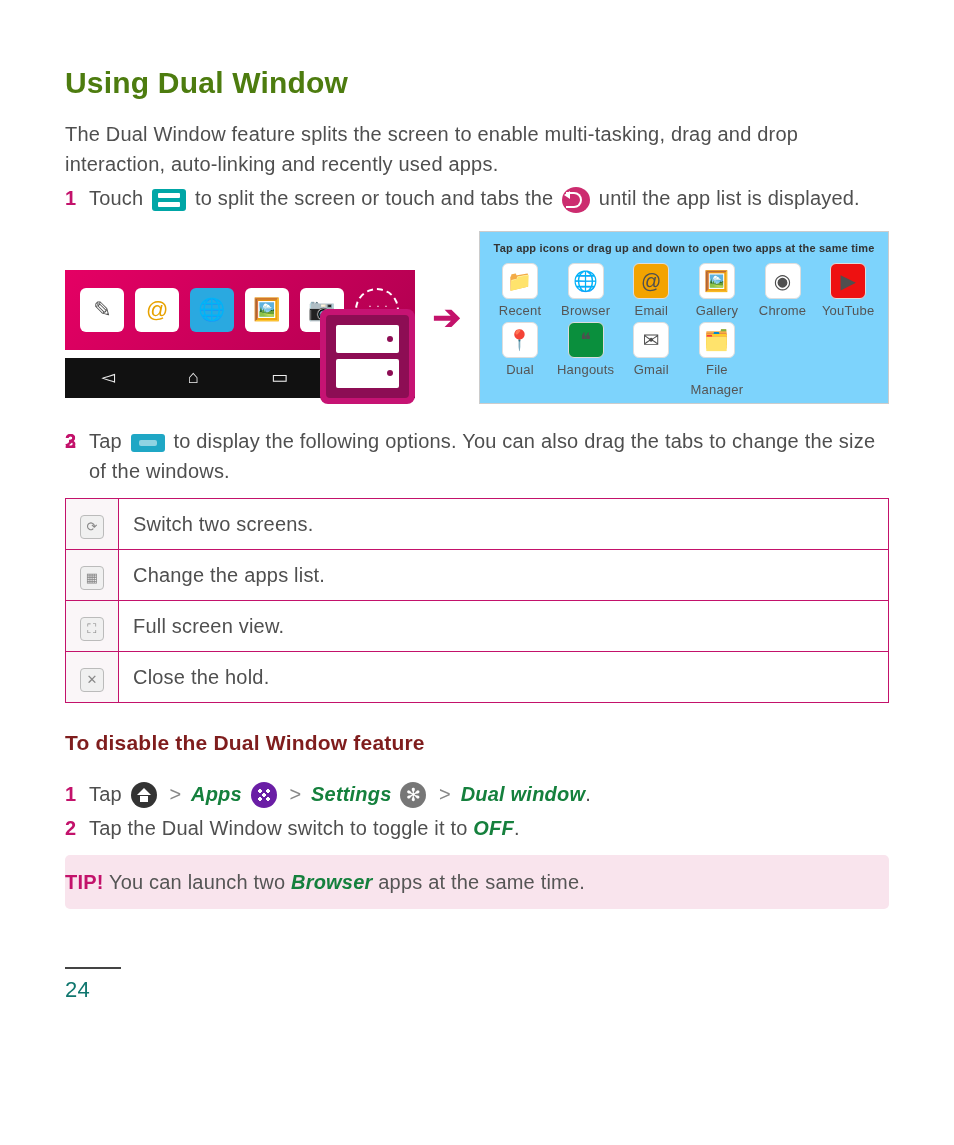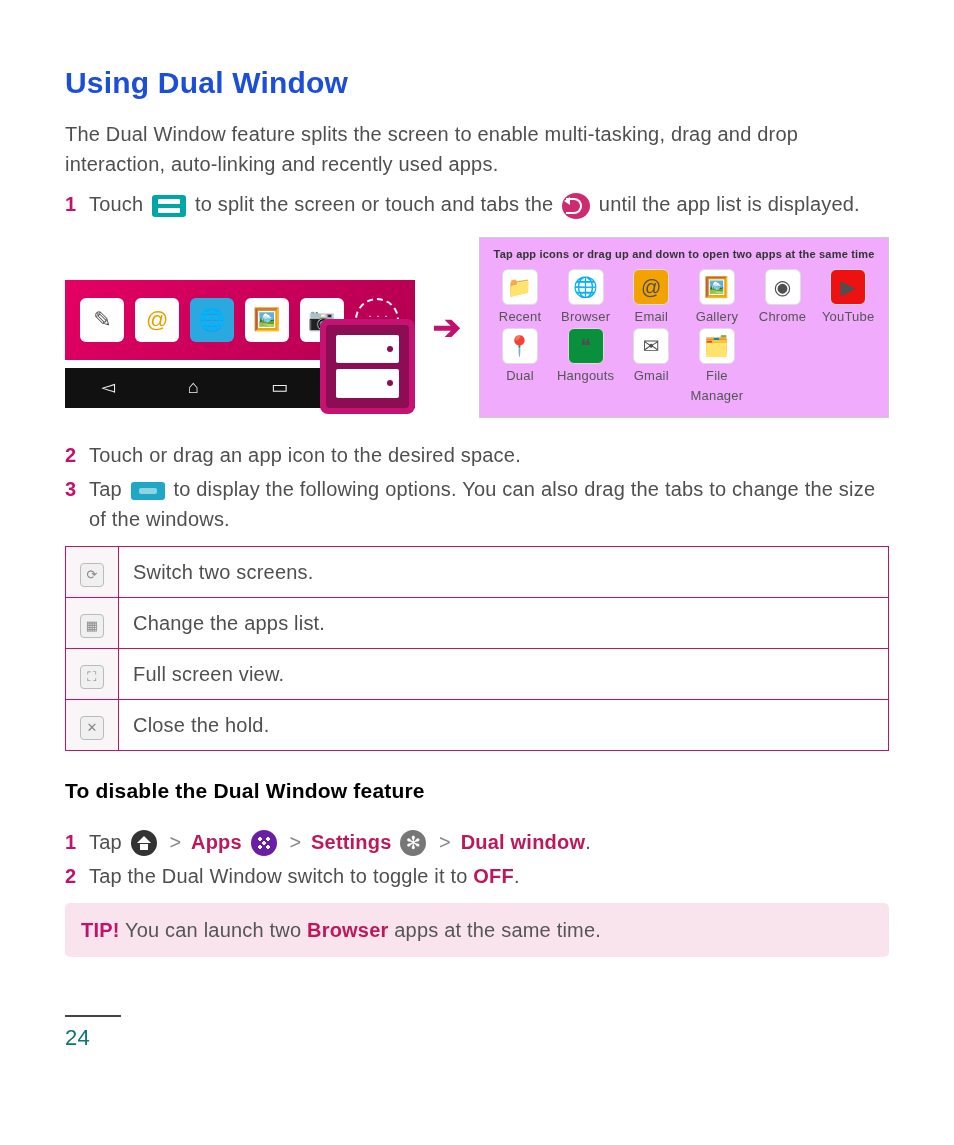--- a/index.html
+++ b/index.html
@@ -8,27 +8,27 @@
     font-size: 20px;
     color: #4f4f4f;
     width: 954px;
     margin: 0 auto;
     padding: 60px 65px 30px 65px;
     line-height: 1.5;
     font-weight: 300;
     letter-spacing: 0.2px;
   }
   h1.section-title {
-    color: #1d4ed8;
+    color: #4d7c0f;
     font-weight: 600;
     font-size: 30px;
     letter-spacing: 0.2px;
     margin-bottom: 14px;
   }
-  .intro { margin-bottom: 10px; }
+  .intro { margin-bottom: 4px; }
   ol.steps { list-style: none; padding-left: 0; margin-bottom: 10px; }
   ol.steps > li { position: relative; padding-left: 24px; margin-top: 4px; }
   ol.steps > li .step-num {
     position: absolute; left: 0; top: 0;
     color: #c3126b; font-weight: 700;
   }
   .inline-icon {
     display: inline-block; vertical-align: middle;
     width: 34px; height: 22px; border-radius: 3px;
     position: relative; margin: 0 3px;
@@ -127,21 +127,21 @@
   .home-shot .overlay-icon .inner div {
     flex:1; background:#fff; border-radius:2px; position:relative;
   }
   .home-shot .overlay-icon .inner div::after {
     content:""; position:absolute; right:6px; top:50%; transform:translateY(-50%);
     width:6px; height:6px; border-radius:50%; background:#8d0d54;
   }
   .arrow-icon { color:#c3126b; font-size:34px; font-weight:700; }
 
   .app-picker {
-    width:444px; border:1px solid #ccc; background:#f0abfc; padding:6px 8px 12px 8px;
+    width:444px; border:1px solid #ccc; background:#7dd3fc; padding:6px 8px 4px 8px;
   }
   .app-picker-title { font-size:11px; font-weight:700; text-align:center; color:#333; padding:2px 0 6px 0; }
   .app-grid { display:grid; grid-template-columns:repeat(6,1fr); gap:2px; }
   .app-grid .cell { text-align:center; }
   .app-grid .cell .ic {
     width:36px; height:36px; margin:0 auto; border-radius:6px; display:flex; align-items:center; justify-content:center; font-size:20px;
   }
   .app-grid .cell .lbl { font-size:13px; color:#555; margin-top:2px; }
 
   
@@ -157,27 +157,27 @@
   }
   .options-table td.icon-cell {
     width: 44px; text-align:center; background:#faf6f8;
   }
   .opt-icon {
     display:inline-block; width:24px; height:24px; border:1px solid #bbb; border-radius:4px;
     background:#f0f0f0; position:relative; color:#888; font-size:13px; text-align:center; line-height:22px;
   }
 
   h2.sub-title {
-    color:#000000; font-weight:600; font-size:21px; margin-bottom:20px;
-  }
-  .bold { font-weight:600; color:#be185d; }
+    color:#7f1d1d; font-weight:600; font-size:21px; margin-bottom:20px;
+  }
+  .bold { font-weight:600; color:#15803d;font-style:italic; }
   .sep { color:#888; margin:0 4px; }
 
   .tip-box {
-    background:#f9e4ed; border-radius:5px; padding:12px 16px; margin-top:12px;
+    background:#f9e4ed; border-radius:5px; padding:12px 0; margin-top:12px;
     color:#555;
   }
   .tip-box .tip-label { color:#c3126b; font-weight:700; }
 
   .page-footer {
     margin-top: 50px; padding-top:8px;
     font-size:22px; color:#0f766e;
   }
   .page-footer .bar {
     width: 56px; height:2px; background:#444; margin-bottom:4px;
@@ -271,21 +271,20 @@
           <div class="ic" style="background: rgb(255, 255, 255); border: 1px solid rgb(221, 221, 221);">🗂️</div>
           <div class="lbl">File Manager</div>
         </div>
       </div>
   </div>
 </div>
 
 <ol class="steps">
   <li>
     <span class="step-num">2</span>
-    <span>Touch or drag an app icon to the desired space.</span>
   </li>
   <li>
     <span class="step-num">3</span>
     <span>Tap </span>
     <span class="inline-icon tab-handle-icon"></span>
     <span> to display the following options. You can also drag the tabs to change the size of the windows.</span>
   </li>
 </ol>
 
 <table class="options-table">

